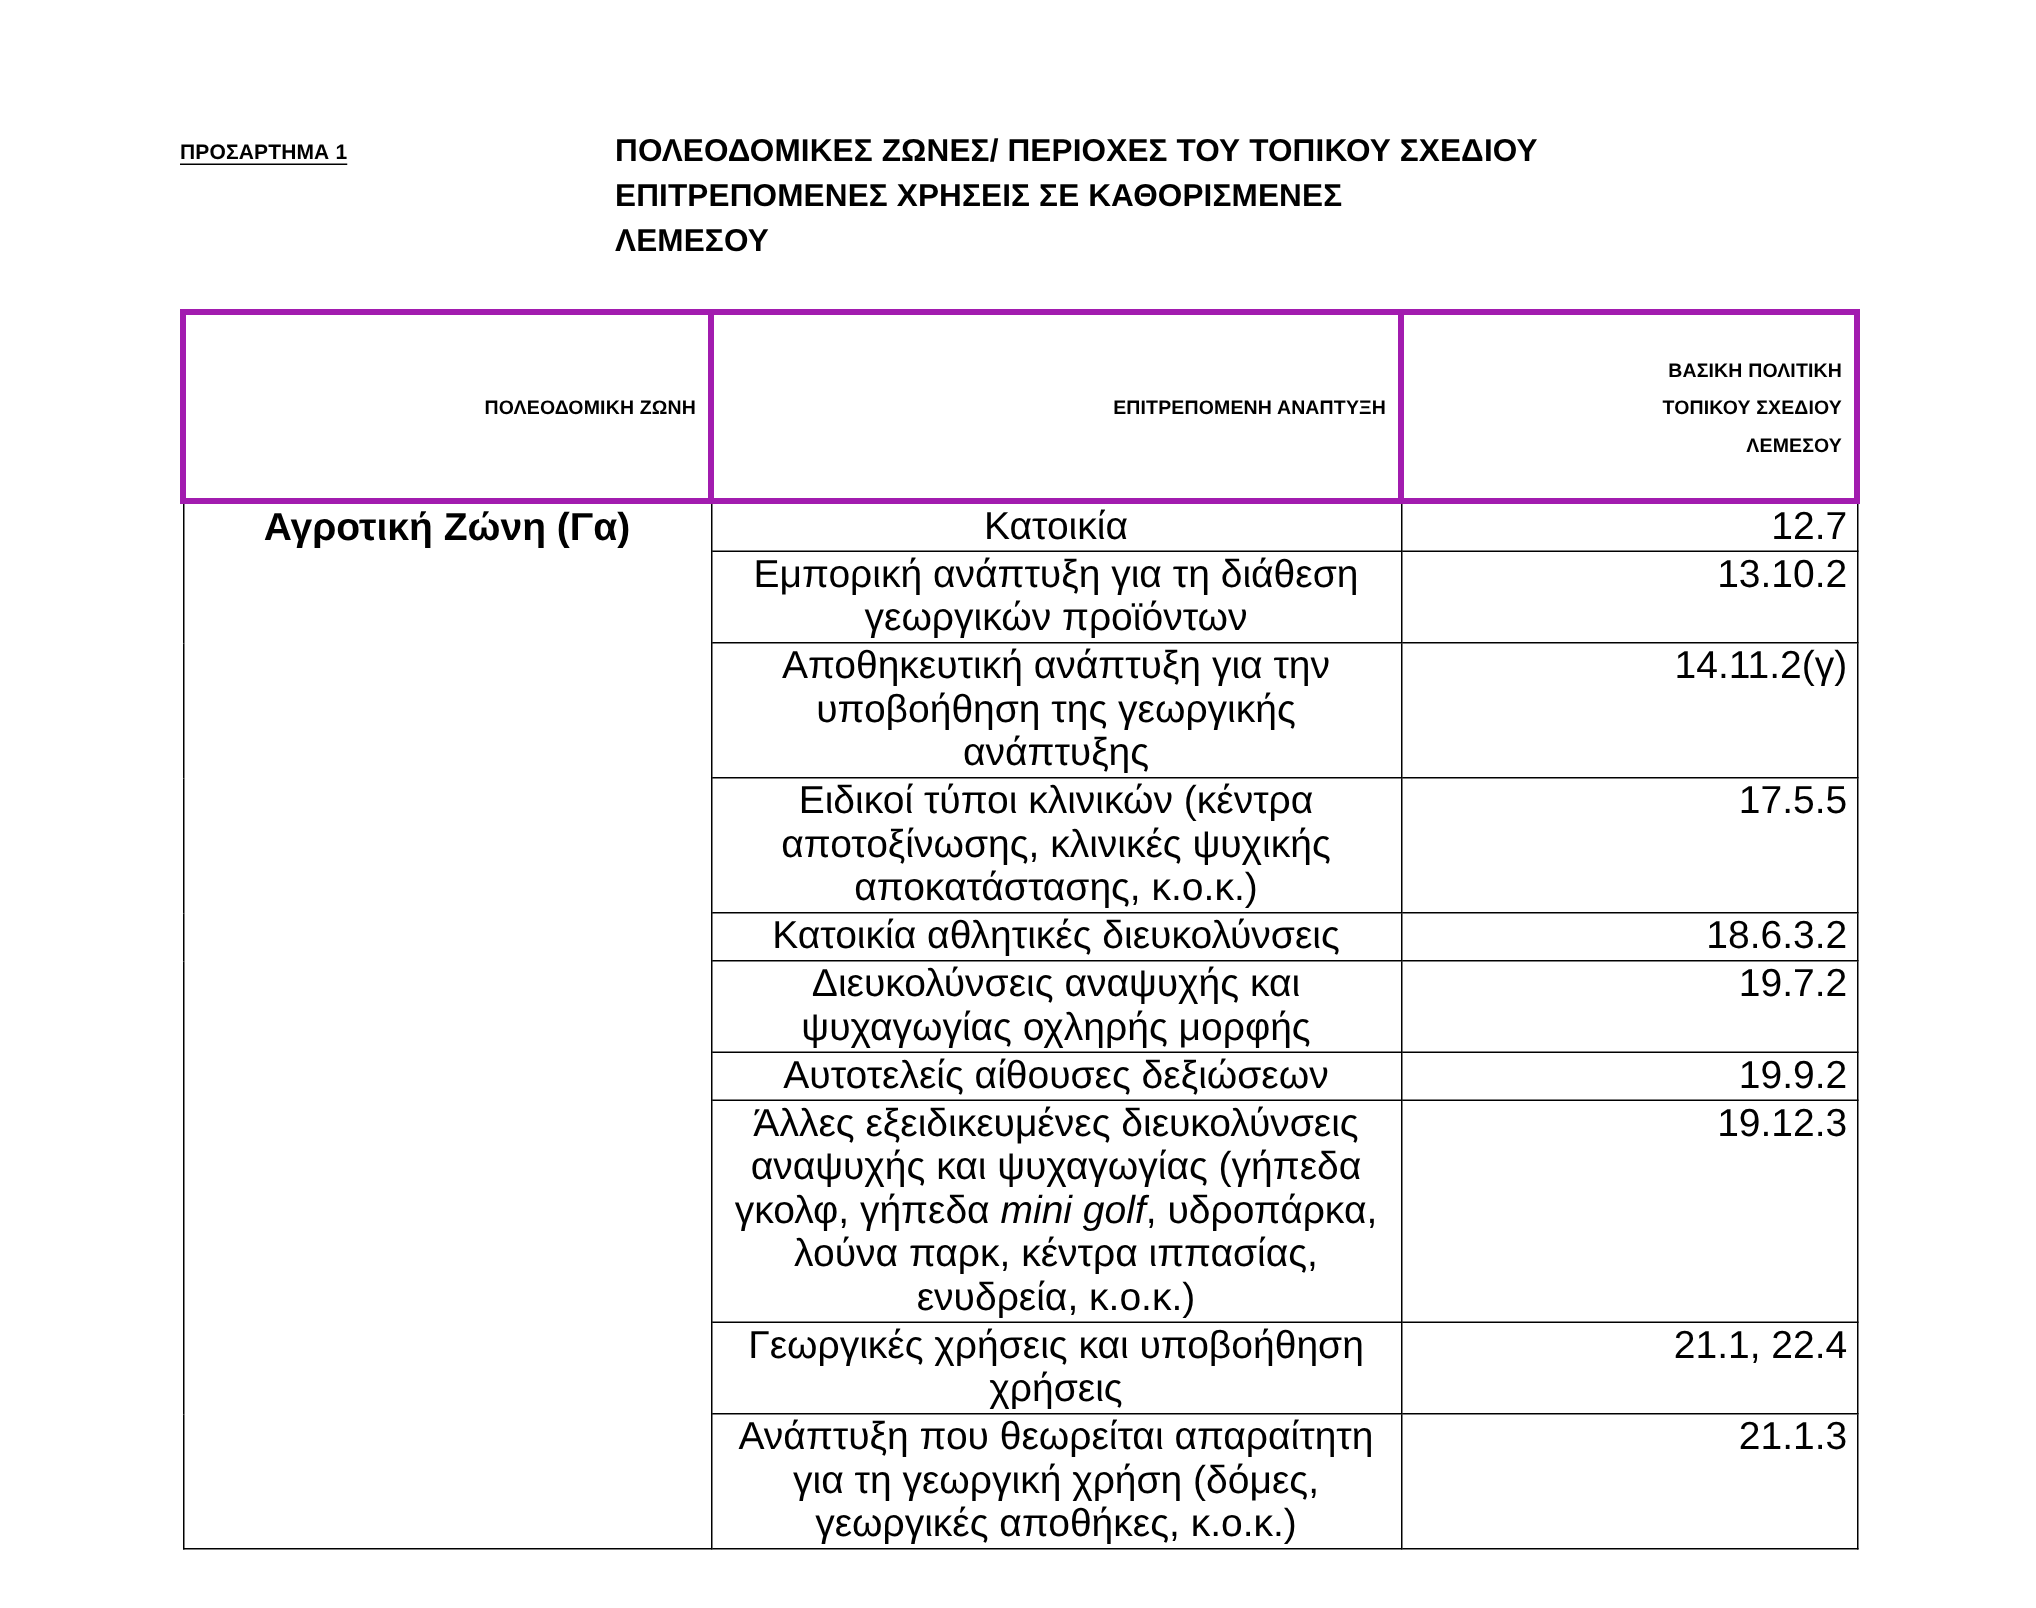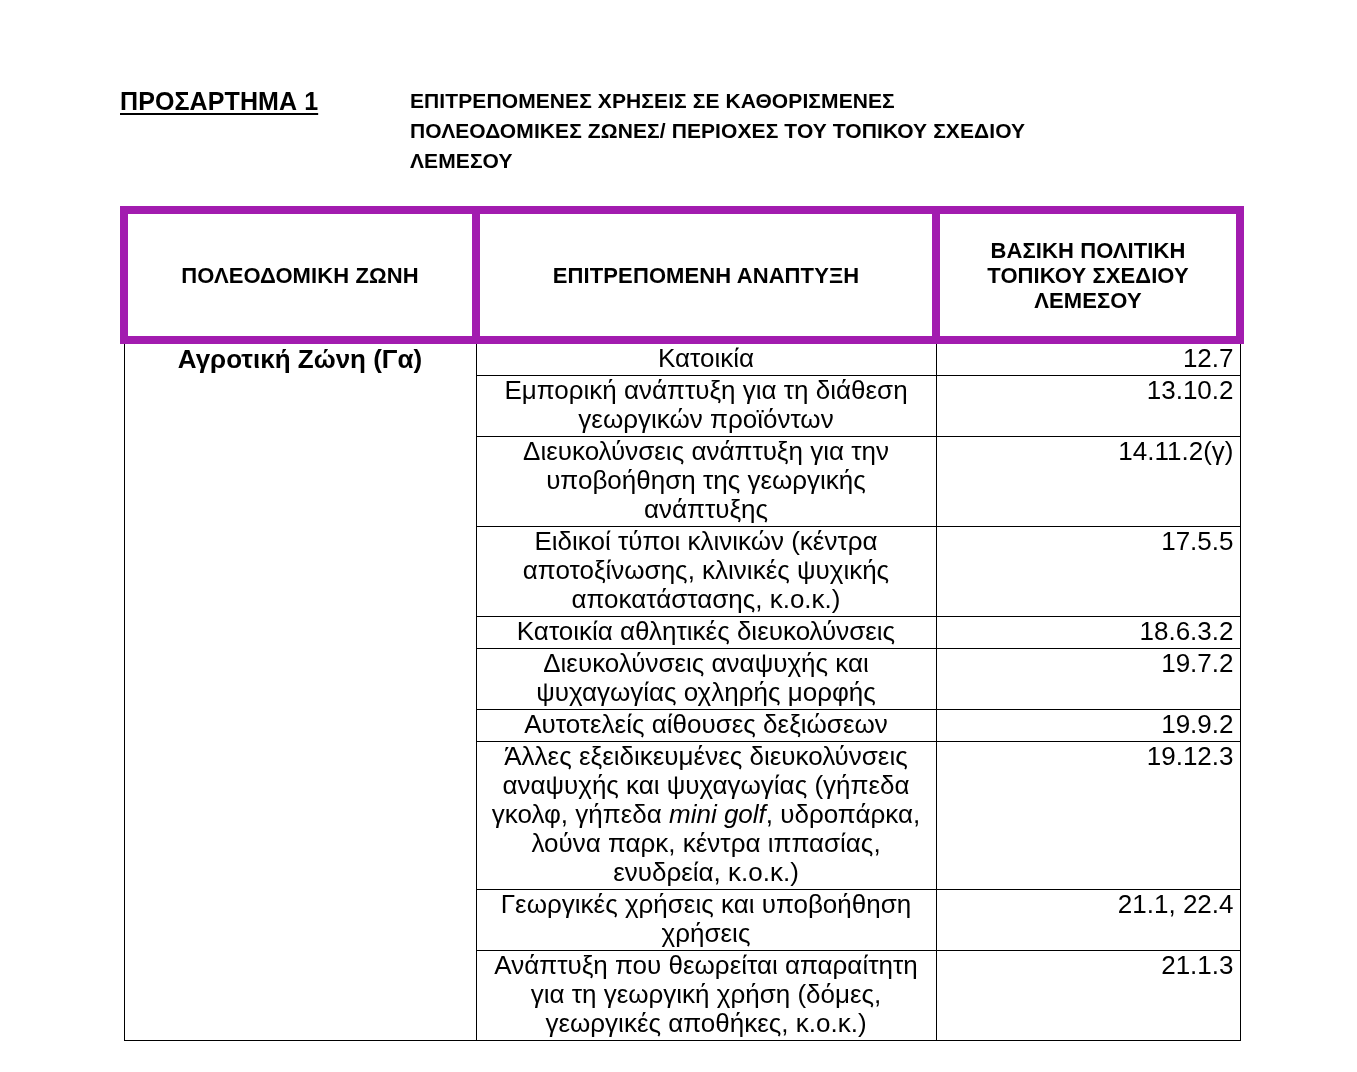--- a/index.html
+++ b/index.html
@@ -19,21 +19,21 @@
   
   .heading-block {
     position: absolute;
     left: 120px;
     top: 86px;
     width: 1120px;
     display: flex;
     align-items: flex-start;
   }
   .appendix-label {
-    font-size: 25px;
+    font-size: 14px;
     font-weight: bold;
     text-decoration: underline;
     text-underline-offset: 3px;
     white-space: nowrap;
     width: 290px;
     line-height: 30px;
     letter-spacing: 0.1px;
   }
   .heading-lines {
     font-size: 21px;
@@ -52,24 +52,24 @@
     top: 206px;
     width: 1116px;
     border-collapse: collapse;
     table-layout: fixed;
   }
   .zone-table col.c1 { width: 352px; }
   .zone-table col.c2 { width: 460px; }
   .zone-table col.c3 { width: 304px; }
 
   .zone-table thead th {
-    border: 8px solid #a21caf;
-    font-size: 22px;
+    border: 4px solid #a21caf;
+    font-size: 13px;
     font-weight: bold;
-    text-align: center;
+    text-align: right;
     vertical-align: middle;
     line-height: 25px;
     height: 118px;
     padding: 2px 8px;
     letter-spacing: 0.1px;
   }
 
   .zone-table tbody td {
     border: 1.5px solid #000000;
     font-size: 26px;
@@ -92,22 +92,22 @@
   .ital {
     font-style: italic;
   }
 </style>
 </head>
 <body>
 
 <div class="heading-block">
   <div class="appendix-label">ΠΡΟΣΑΡΤΗΜΑ 1</div>
   <div class="heading-lines">
+    <div>ΠΟΛΕΟΔΟΜΙΚΕΣ ΖΩΝΕΣ/ ΠΕΡΙΟΧΕΣ ΤΟΥ ΤΟΠΙΚΟΥ ΣΧΕΔΙΟΥ</div>
     <div>ΕΠΙΤΡΕΠΟΜΕΝΕΣ ΧΡΗΣΕΙΣ ΣΕ ΚΑΘΟΡΙΣΜΕΝΕΣ</div>
-    <div>ΠΟΛΕΟΔΟΜΙΚΕΣ ΖΩΝΕΣ/ ΠΕΡΙΟΧΕΣ ΤΟΥ ΤΟΠΙΚΟΥ ΣΧΕΔΙΟΥ</div>
     <div>ΛΕΜΕΣΟΥ</div>
   </div>
 </div>
 
 <table class="zone-table">
   <colgroup>
     <col class="c1">
       <col class="c2">
       <col class="c3">
   </colgroup>
@@ -126,21 +126,21 @@
       <tr>
         <td class="zone-cell" rowspan="10">Αγροτική Ζώνη (Γα)</td>
         <td class="dev-cell">Κατοικία</td>
         <td class="policy-cell">12.7</td>
       </tr>
       <tr>
         <td class="dev-cell">Εμπορική ανάπτυξη για τη διάθεση γεωργικών προϊόντων</td>
         <td class="policy-cell">13.10.2</td>
       </tr>
       <tr>
-        <td class="dev-cell">Διευκολύνσεις ανάπτυξη για την υποβοήθηση της γεωργικής ανάπτυξης</td>
+        <td class="dev-cell">Αποθηκευτική ανάπτυξη για την υποβοήθηση της γεωργικής ανάπτυξης</td>
         <td class="policy-cell">14.11.2(γ)</td>
       </tr>
       <tr>
         <td class="dev-cell">Ειδικοί τύποι κλινικών (κέντρα αποτοξίνωσης, κλινικές ψυχικής αποκατάστασης, κ.ο.κ.)</td>
         <td class="policy-cell">17.5.5</td>
       </tr>
       <tr>
         <td class="dev-cell">Κατοικία αθλητικές διευκολύνσεις</td>
         <td class="policy-cell">18.6.3.2</td>
       </tr>

